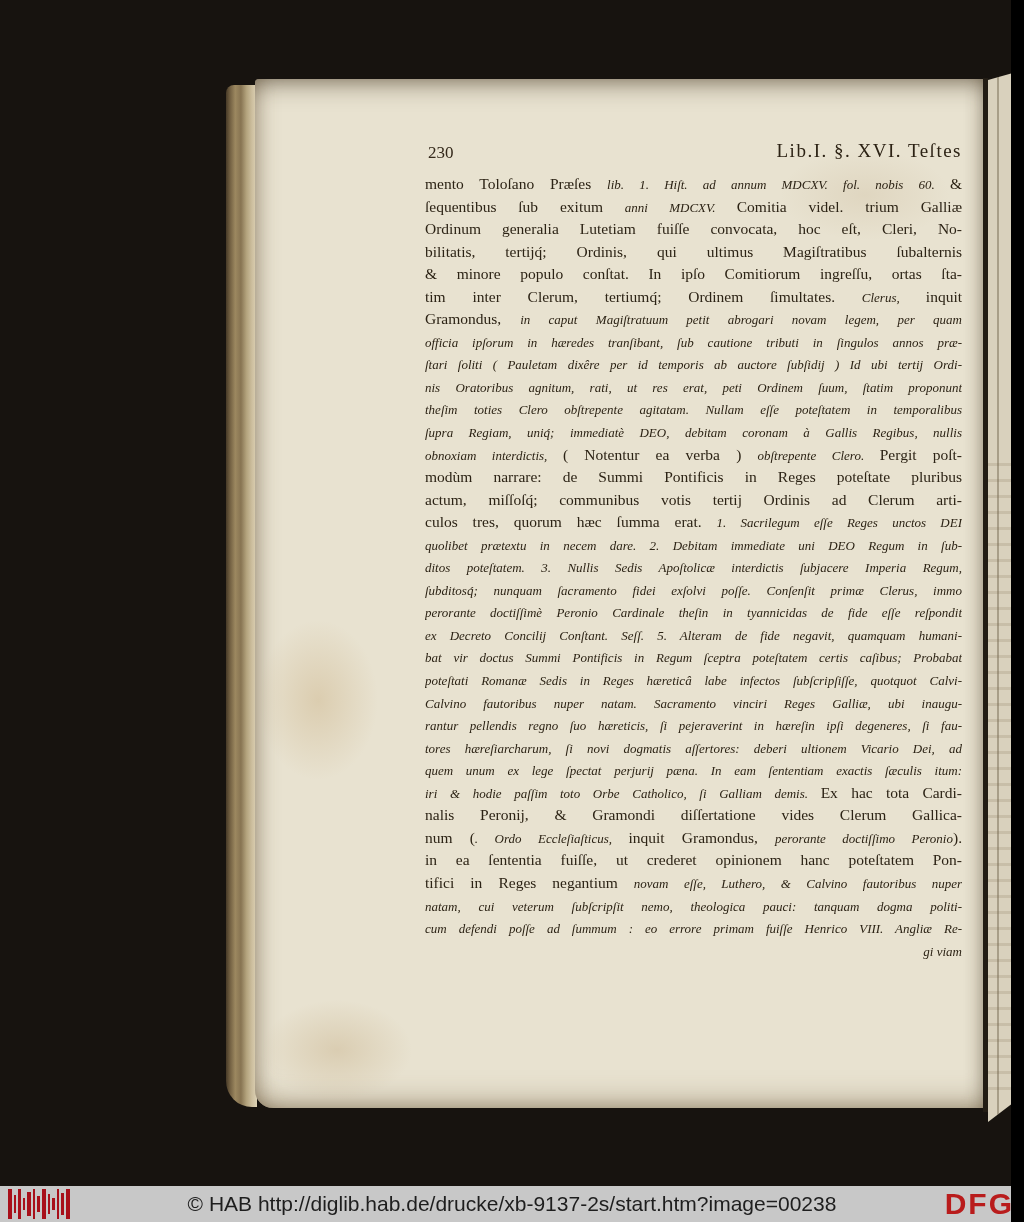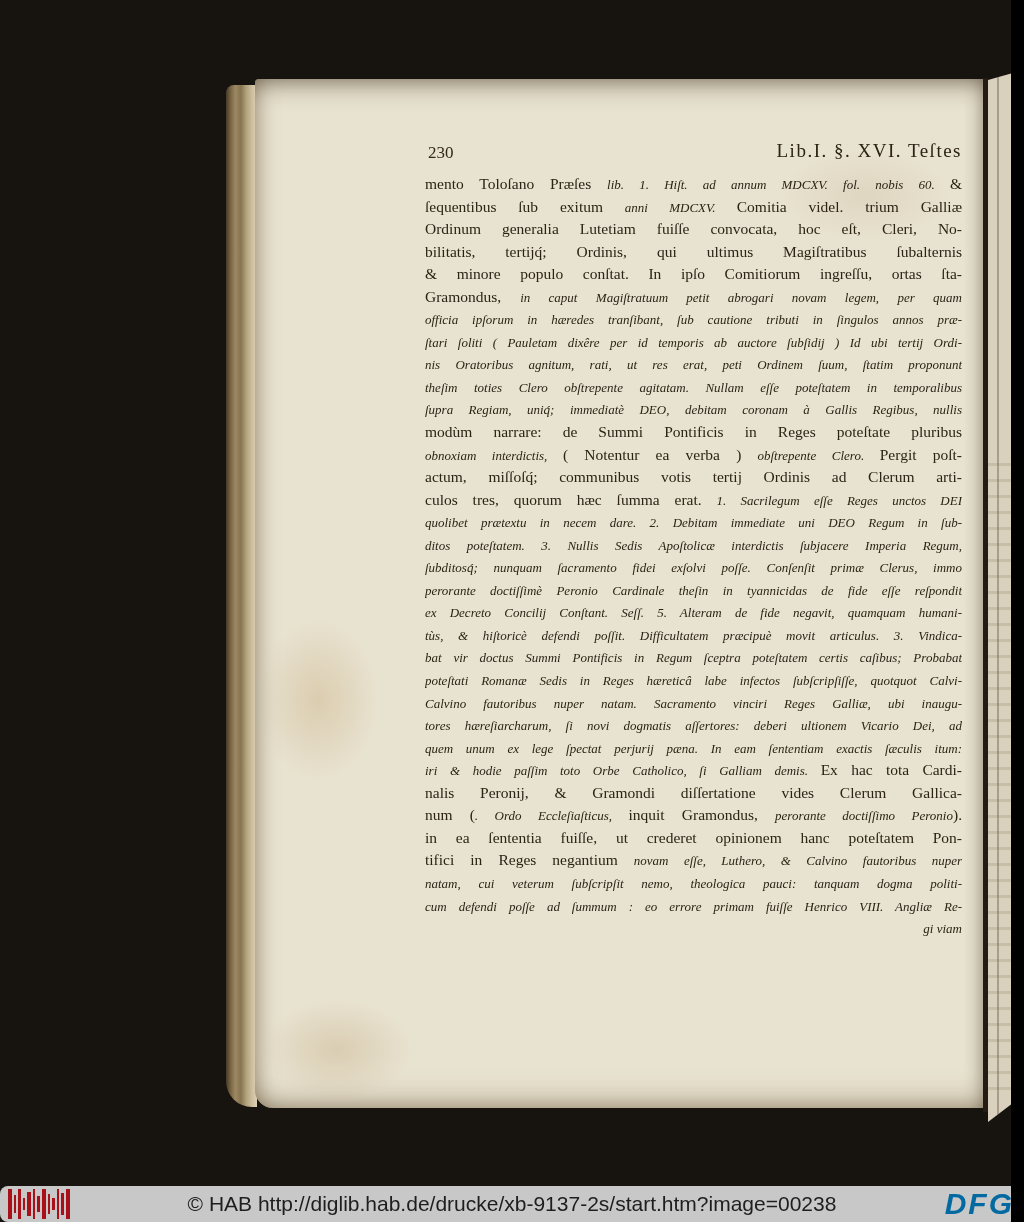--- a/index.html
+++ b/index.html
@@ -37,26 +37,26 @@
   .running-title{position:absolute;left:425px;top:140px;width:537px;text-align:right;
     font-size:19px;letter-spacing:1.5px;color:#2c2214;}
   .text-block{position:absolute;left:425px;top:173px;width:537px;color:#2c2315;}
   .line{height:22.55px;line-height:22.55px;white-space:nowrap;overflow:hidden;
     text-align:justify;text-align-last:justify;}
   .line.right{text-align:left;text-align-last:right;}
   .ro{font-size:15.5px;}
   .it{font-style:italic;font-size:13px;}
   
   .footer{position:absolute;left:0;top:1186px;width:1024px;height:36px;background:#c8c8c8;
-    font-family:"Liberation Sans",sans-serif;border-radius:8px;}
+    font-family:"Liberation Sans",sans-serif;}
   .footer-text{position:absolute;left:0;right:0;top:0;text-align:center;line-height:36px;
     font-size:21px;color:#1e1e1e;}
   .barcode{position:absolute;left:8px;top:3px;}
   .dfg{position:absolute;right:10px;top:0;height:36px;line-height:36px;font-weight:bold;
-    font-size:30px;color:#0369a1;letter-spacing:2px;font-style:italic;}
+    font-size:30px;color:#b91c1c;letter-spacing:2px;}
 </style>
 </head>
 <body>
 
 <div class="scene">
 
   <div class="page-edges"></div>
 
   <div class="page"></div>
   <div class="stain-a"></div>
@@ -68,39 +68,40 @@
 
   <div class="folio">230</div>
   <div class="running-title">Lib.I. §. XVI. Teſtes</div>
 
   <div class="text-block">
       <div class="line"><span class="ro">mento Toloſano Præſes </span><span class="it">lib. 1. Hiſt. ad annum MDCXV. fol. nobis 60. </span><span class="ro">&amp;</span></div>
       <div class="line"><span class="ro">ſequentibus ſub exitum </span><span class="it">anni MDCXV. </span><span class="ro">Comitia videl. trium Galliæ</span></div>
       <div class="line"><span class="ro">Ordinum generalia Lutetiam fuiſſe convocata, hoc eſt, Cleri, No-</span></div>
       <div class="line"><span class="ro">bilitatis, tertijq́; Ordinis, qui ultimus Magiſtratibus ſubalternis</span></div>
       <div class="line"><span class="ro">&amp; minore populo conſtat. In ipſo Comitiorum ingreſſu, ortas ſta-</span></div>
+      <div class="line"><span class="ro">tim inter Clerum, tertiumq́; Ordinem ſimultates. </span><span class="it">Clerus, </span><span class="ro">inquit</span></div>
       <div class="line"><span class="ro">Gramondus, </span><span class="it">in caput Magiſtratuum petit abrogari novam legem, per quam</span></div>
       <div class="line"><span class="it">officia ipſorum in hæredes tranſibant, ſub cautione tributi in ſingulos annos præ-</span></div>
       <div class="line"><span class="it">ſtari ſoliti ( Pauletam dixêre per id temporis ab auctore ſubſidij ) Id ubi tertij Ordi-</span></div>
       <div class="line"><span class="it">nis Oratoribus agnitum, rati, ut res erat, peti Ordinem ſuum, ſtatim proponunt</span></div>
       <div class="line"><span class="it">theſim toties Clero obſtrepente agitatam. Nullam eſſe poteſtatem in temporalibus</span></div>
       <div class="line"><span class="it">ſupra Regiam, uniq́; immediatè DEO, debitam coronam à Gallis Regibus, nullis</span></div>
+      <div class="line"><span class="it">obnoxiam interdictis, </span><span class="ro">( Notentur ea verba ) </span><span class="it">obſtrepente Clero. </span><span class="ro">Pergit poſt-</span></div>
       <div class="line"><span class="ro">modùm narrare: de Summi Pontificis in Reges poteſtate pluribus</span></div>
-      <div class="line"><span class="it">obnoxiam interdictis, </span><span class="ro">( Notentur ea verba ) </span><span class="it">obſtrepente Clero. </span><span class="ro">Pergit poſt-</span></div>
       <div class="line"><span class="ro">actum, miſſoſq́; communibus votis tertij Ordinis ad Clerum arti-</span></div>
       <div class="line"><span class="ro">culos tres, quorum hæc ſumma erat. </span><span class="it">1. Sacrilegum eſſe Reges unctos DEI</span></div>
       <div class="line"><span class="it">quolibet prætextu in necem dare. 2. Debitam immediate uni DEO Regum in ſub-</span></div>
       <div class="line"><span class="it">ditos poteſtatem. 3. Nullis Sedis Apoſtolicæ interdictis ſubjacere Imperia Regum,</span></div>
       <div class="line"><span class="it">ſubditosq́; nunquam ſacramento fidei exſolvi poſſe. Conſenſit primæ Clerus, immo</span></div>
       <div class="line"><span class="it">perorante doctiſſimè Peronio Cardinale theſin in tyannicidas de fide eſſe reſpondit</span></div>
       <div class="line"><span class="it">ex Decreto Concilij Conſtant. Seſſ. 5. Alteram de fide negavit, quamquam humani-</span></div>
-      <div class="line"><span class="it">tùs, &amp; hiſtoricè defendi poſſit. Difficultatem præcipuè movit articulus. 3. Vindica-</span></div>
       <div class="line"><span class="it">bat vir doctus Summi Pontificis in Regum ſceptra poteſtatem certis caſibus; Probabat</span></div>
       <div class="line"><span class="it">poteſtati Romanæ Sedis in Reges hæreticâ labe infectos ſubſcripſiſſe, quotquot Calvi-</span></div>
       <div class="line"><span class="it">Calvino fautoribus nuper natam. Sacramento vinciri Reges Galliæ, ubi inaugu-</span></div>
+      <div class="line"><span class="it">rantur pellendis regno ſuo hæreticis, ſi pejeraverint in hæreſin ipſi degeneres, ſi fau-</span></div>
       <div class="line"><span class="it">tores hæreſiarcharum, ſi novi dogmatis aſſertores: deberi ultionem Vicario Dei, ad</span></div>
       <div class="line"><span class="it">quem unum ex lege ſpectat perjurij pæna. In eam ſententiam exactis ſæculis itum:</span></div>
       <div class="line"><span class="it">iri &amp; hodie paſſim toto Orbe Catholico, ſi Galliam demis. </span><span class="ro">Ex hac tota Cardi-</span></div>
       <div class="line"><span class="ro">nalis Peronij, &amp; Gramondi diſſertatione vides Clerum Gallica-</span></div>
       <div class="line"><span class="ro">num (</span><span class="it">. Ordo Eccleſiaſticus, </span><span class="ro">inquit Gramondus, </span><span class="it">perorante doctiſſimo Peronio</span><span class="ro">).</span></div>
       <div class="line"><span class="ro">in ea ſententia fuiſſe, ut crederet opinionem hanc poteſtatem Pon-</span></div>
       <div class="line"><span class="ro">tifici in Reges negantium </span><span class="it">novam eſſe, Luthero, &amp; Calvino fautoribus nuper</span></div>
       <div class="line"><span class="it">natam, cui veterum ſubſcripſit nemo, theologica pauci: tanquam dogma politi-</span></div>
       <div class="line"><span class="it">cum defendi poſſe ad ſummum : eo errore primam fuiſſe Henrico VIII. Angliæ Re-</span></div>
       <div class="line right"><span class="it">gi viam</span></div>

